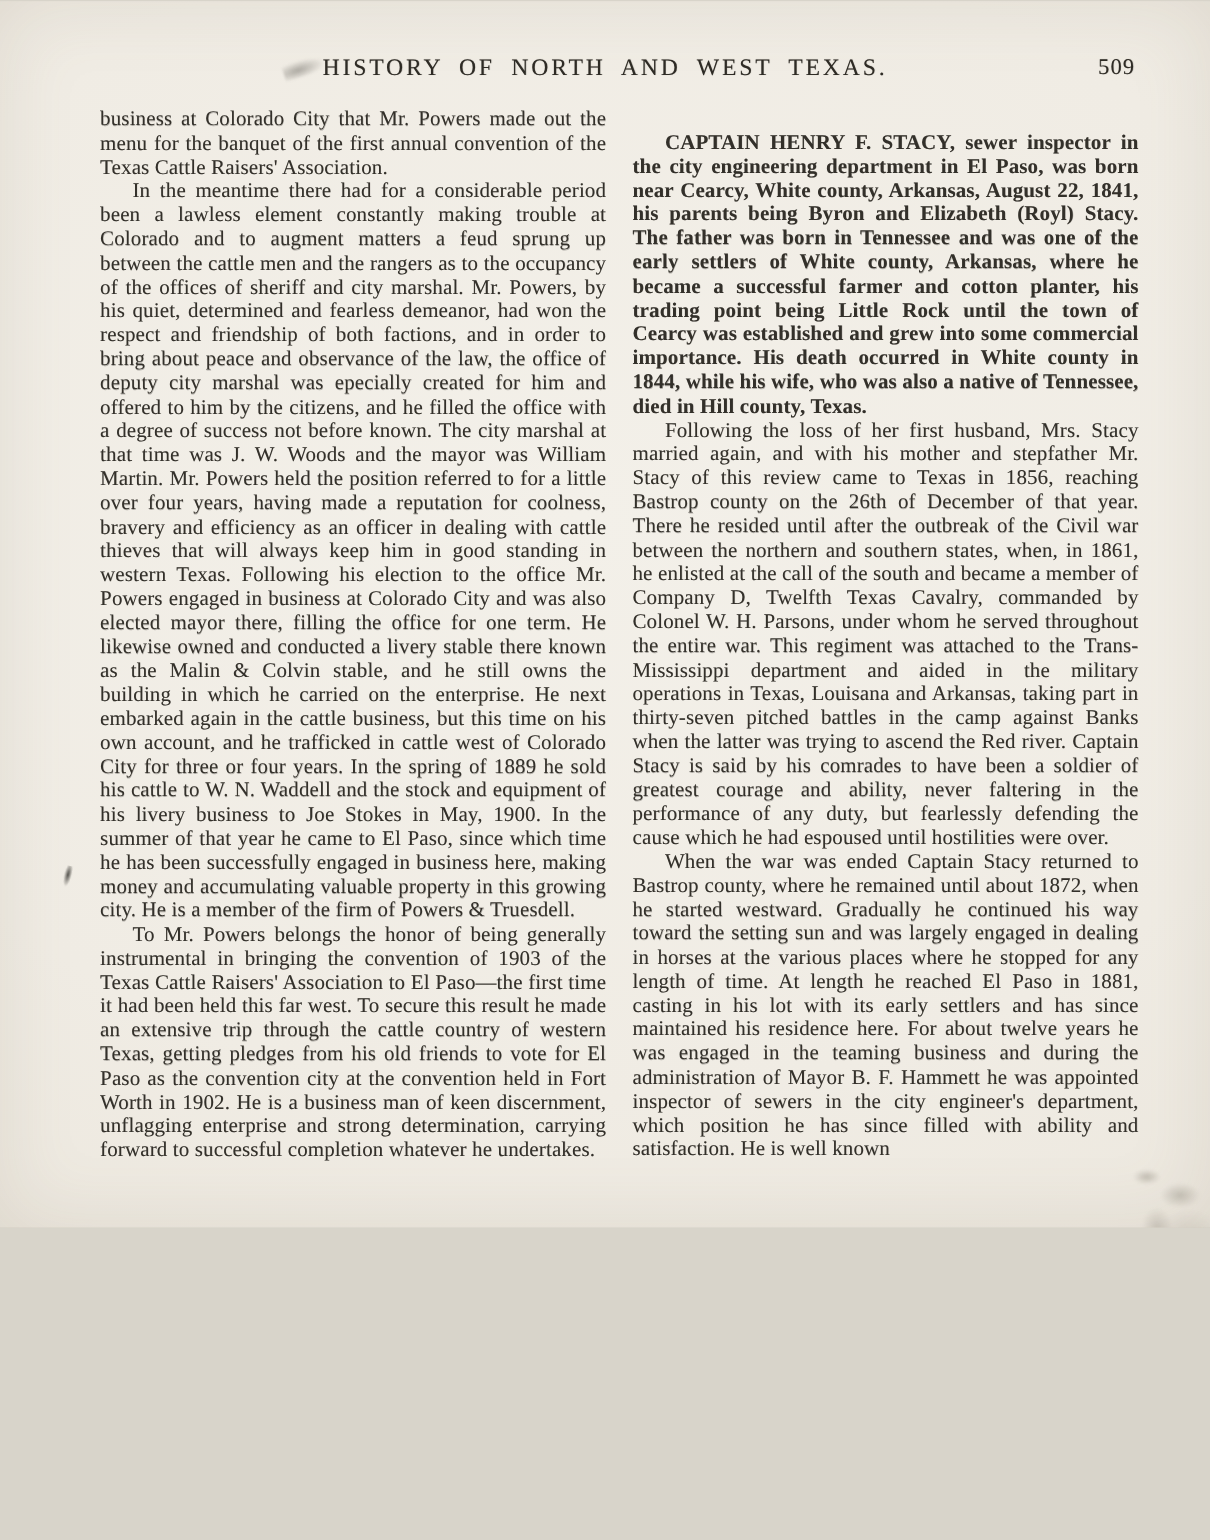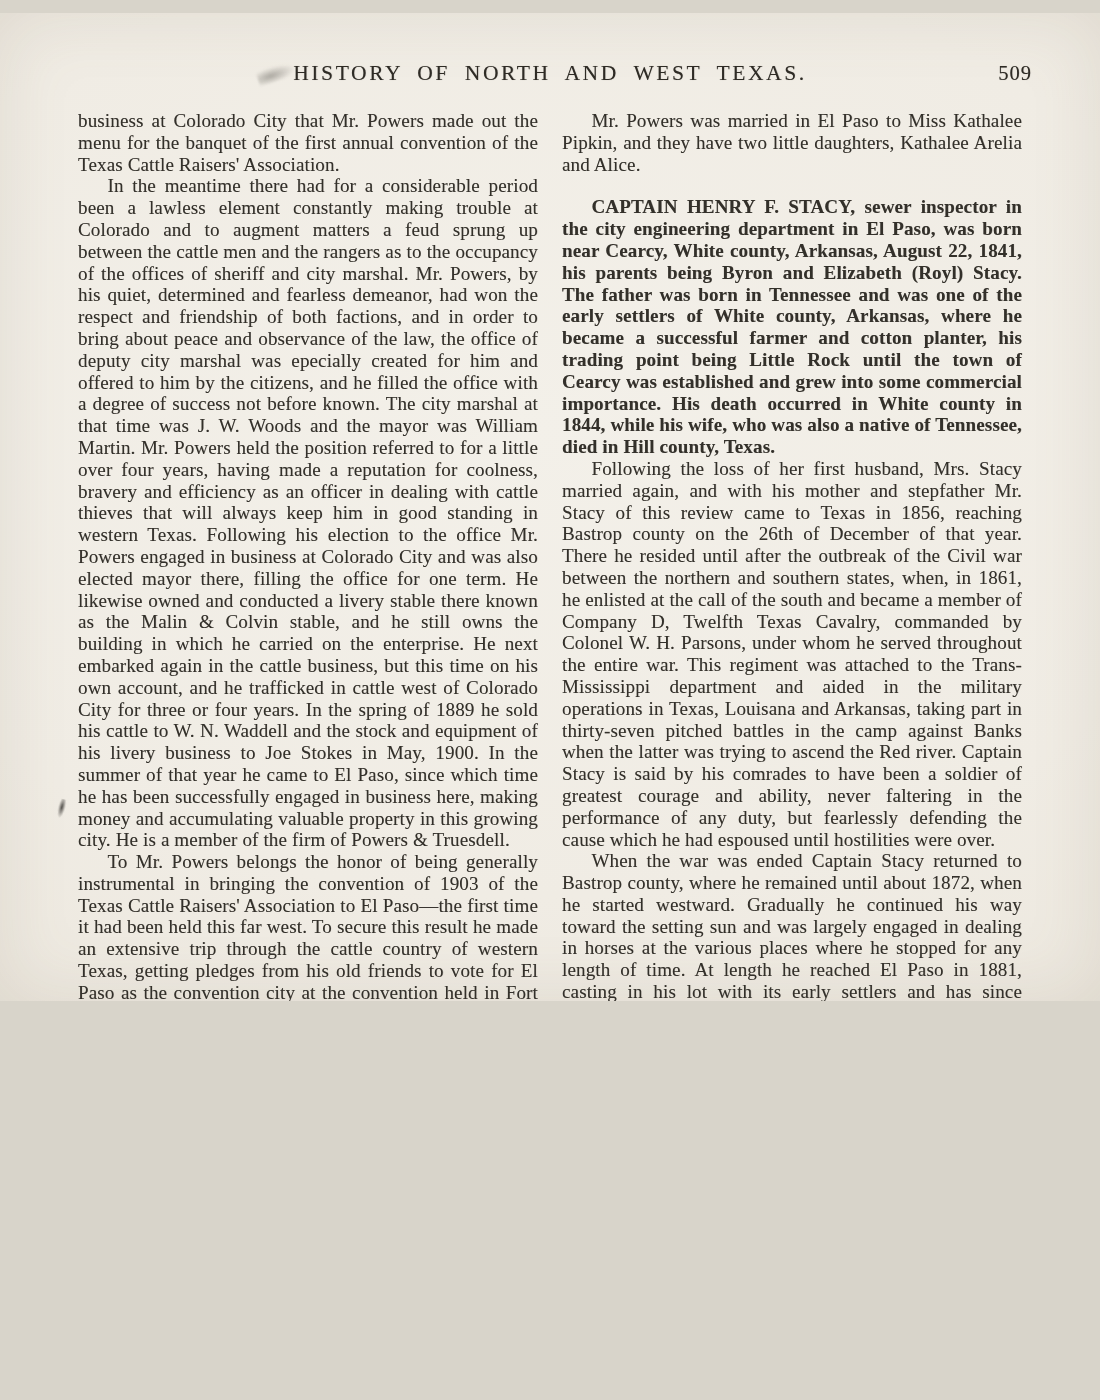--- a/index.html
+++ b/index.html
@@ -3,22 +3,22 @@
 <meta charset="utf-8">
 <style>
   html, body {
     margin: 0;
     padding: 0;
     background: #d8d4ca;
   }
   .page {
     position: relative;
     width: 1100px;
-    height: 988px;
-    margin: 13px auto;
+    height: 1115px;
+    margin: 1px auto;
     overflow: hidden;
     background:
       radial-gradient(130% 95% at 48% 42%, #f3f0e9 0%, #f0ece4 50%, #ebe6dc 85%, #e5dfd3 100%);
     box-shadow: inset 0 0 70px rgba(125, 113, 90, 0.14);
     font-family: "Liberation Serif", "DejaVu Serif", serif;
     color: #33302a;
   }
 
   
   .header {
@@ -44,21 +44,21 @@
     font-size: 20.5px;
     letter-spacing: 1px;
     color: #2e2b25;
     text-shadow: 0.3px 0.3px 0.7px rgba(46, 43, 37, 0.4);
   }
 
   
   .columns {
     position: absolute;
     top: 97px;
-    left: 78px;
+    left: 91px;
     width: 944px;
     display: flex;
     gap: 24px;
   }
   .column {
     width: 460px;
     text-align: justify;
     font-size: 19px;
     line-height: 21.8px;
     letter-spacing: 0.15px;
@@ -123,21 +123,20 @@
 
   <div class="columns">
 
     <div class="column">
       <p class="no-indent">business at Colorado City that Mr. Powers made out the menu for the banquet of the first annual convention of the Texas Cattle Raisers' Association.</p>
       <p class="indent">In the meantime there had for a considerable period been a lawless element constantly making trouble at Colorado and to augment matters a feud sprung up between the cattle men and the rangers as to the occupancy of the offices of sheriff and city marshal. Mr. Powers, by his quiet, determined and fearless demeanor, had won the respect and friendship of both factions, and in order to bring about peace and observance of the law, the office of deputy city marshal was epecially created for him and offered to him by the citizens, and he filled the office with a degree of success not before known. The city marshal at that time was J. W. Woods and the mayor was William Martin. Mr. Powers held the position referred to for a little over four years, having made a reputation for coolness, bravery and efficiency as an officer in dealing with cattle thieves that will always keep him in good standing in western Texas. Following his election to the office Mr. Powers engaged in business at Colorado City and was also elected mayor there, filling the office for one term. He likewise owned and conducted a livery stable there known as the Malin &amp; Colvin stable, and he still owns the building in which he carried on the enterprise. He next embarked again in the cattle business, but this time on his own account, and he trafficked in cattle west of Colorado City for three or four years. In the spring of 1889 he sold his cattle to W. N. Waddell and the stock and equipment of his livery business to Joe Stokes in May, 1900. In the summer of that year he came to El Paso, since which time he has been successfully engaged in business here, making money and accumulating valuable property in this growing city. He is a member of the firm of Powers &amp; Truesdell.</p>
       <p class="indent">To Mr. Powers belongs the honor of being generally instrumental in bringing the convention of 1903 of the Texas Cattle Raisers' Association to El Paso—the first time it had been held this far west. To secure this result he made an extensive trip through the cattle country of western Texas, getting pledges from his old friends to vote for El Paso as the convention city at the convention held in Fort Worth in 1902. He is a business man of keen discernment, unflagging enterprise and strong determination, carrying forward to successful completion whatever he undertakes.</p>
     </div>
 
     <div class="column">
-      <p class="indent">Mr. Powers was married in El Paso to Miss Kathalee Pipkin, and they have two little daughters, Kathalee Arelia and Alice.</p>
       <p class="indent section-start">CAPTAIN HENRY F. STACY, sewer inspector in the city engineering department in El Paso, was born near Cearcy, White county, Arkansas, August 22, 1841, his parents being Byron and Elizabeth (Royl) Stacy. The father was born in Tennessee and was one of the early settlers of White county, Arkansas, where he became a successful farmer and cotton planter, his trading point being Little Rock until the town of Cearcy was established and grew into some commercial importance. His death occurred in White county in 1844, while his wife, who was also a native of Tennessee, died in Hill county, Texas.</p>
       <p class="indent">Following the loss of her first husband, Mrs. Stacy married again, and with his mother and stepfather Mr. Stacy of this review came to Texas in 1856, reaching Bastrop county on the 26th of December of that year. There he resided until after the outbreak of the Civil war between the northern and southern states, when, in 1861, he enlisted at the call of the south and became a member of Company D, Twelfth Texas Cavalry, commanded by Colonel W. H. Parsons, under whom he served throughout the entire war. This regiment was attached to the Trans-Mississippi department and aided in the military operations in Texas, Louisana and Arkansas, taking part in thirty-seven pitched battles in the camp against Banks when the latter was trying to ascend the Red river. Captain Stacy is said by his comrades to have been a soldier of greatest courage and ability, never faltering in the performance of any duty, but fearlessly defending the cause which he had espoused until hostilities were over.</p>
       <p class="indent">When the war was ended Captain Stacy returned to Bastrop county, where he remained until about 1872, when he started westward. Gradually he continued his way toward the setting sun and was largely engaged in dealing in horses at the various places where he stopped for any length of time. At length he reached El Paso in 1881, casting in his lot with its early settlers and has since maintained his residence here. For about twelve years he was engaged in the teaming business and during the administration of Mayor B. F. Hammett he was appointed inspector of sewers in the city engineer's department, which position he has since filled with ability and satisfaction. He is well known</p>
     </div>
 
   </div>
 
   <div class="artifact smudge-header"></div>
   <div class="artifact margin-ink-mark"></div>
   <div class="artifact foxing-1"></div>

